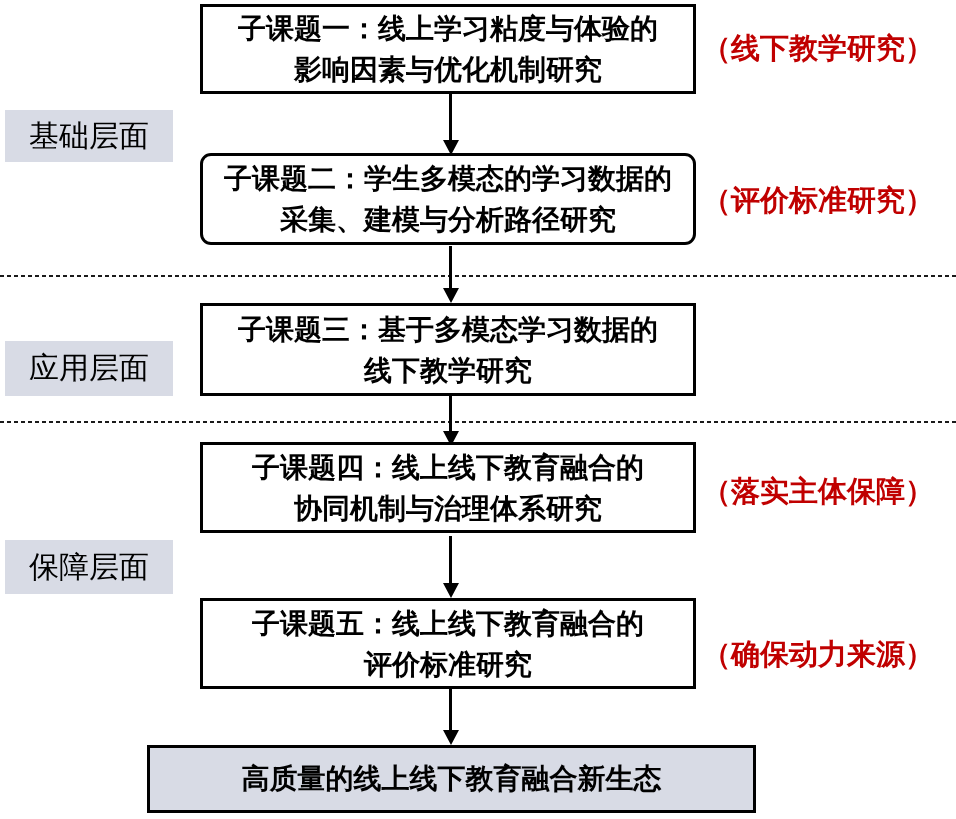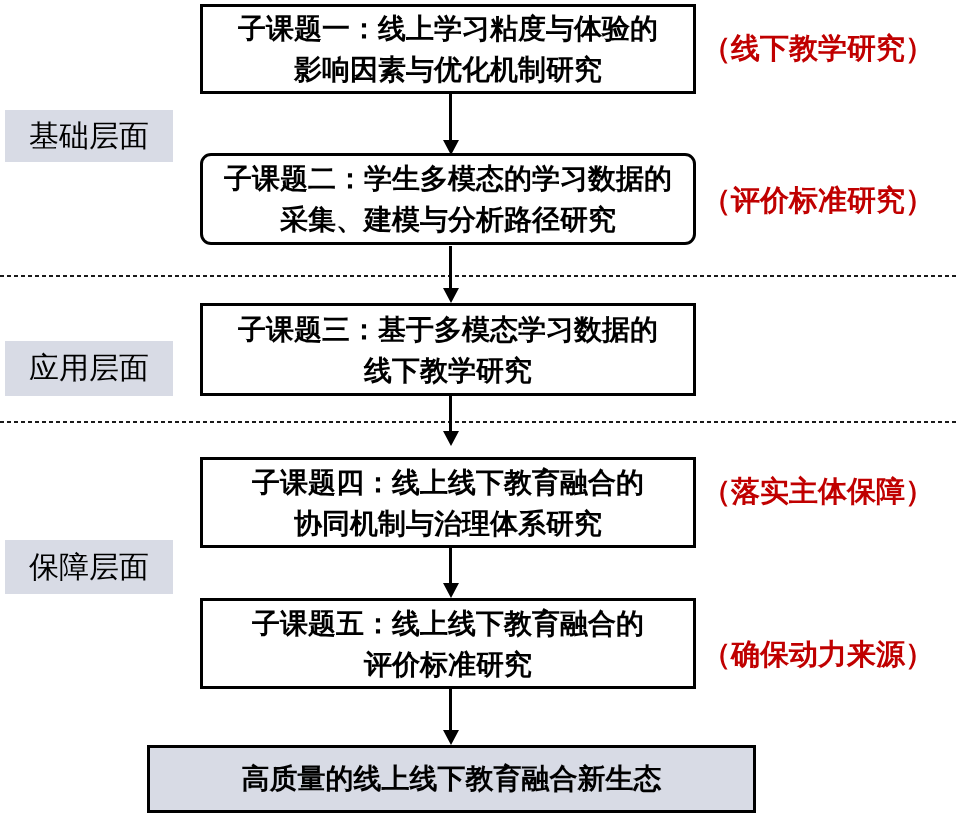--- a/index.html
+++ b/index.html
@@ -126,21 +126,21 @@
     <div>影响因素与优化机制研究</div>
   </div>
   <div class="topic-box" style="top:153px;height:92px;border-radius:11px;">
     <div>子课题二：学生多模态的学习数据的</div>
     <div>采集、建模与分析路径研究</div>
   </div>
   <div class="topic-box" style="top:303px;height:93px;">
     <div>子课题三：基于多模态学习数据的</div>
     <div>线下教学研究</div>
   </div>
-  <div class="topic-box" style="top:457px;height:91px;">
+  <div class="topic-box" style="top:442px;height:91px;">
     <div>子课题四：线上线下教育融合的</div>
     <div>协同机制与治理体系研究</div>
   </div>
   <div class="topic-box" style="top:598px;height:91px;">
     <div>子课题五：线上线下教育融合的</div>
     <div>评价标准研究</div>
   </div>
 
   <div class="annotation" style="top:4px;">
     <span>（线下教学研究）</span>

